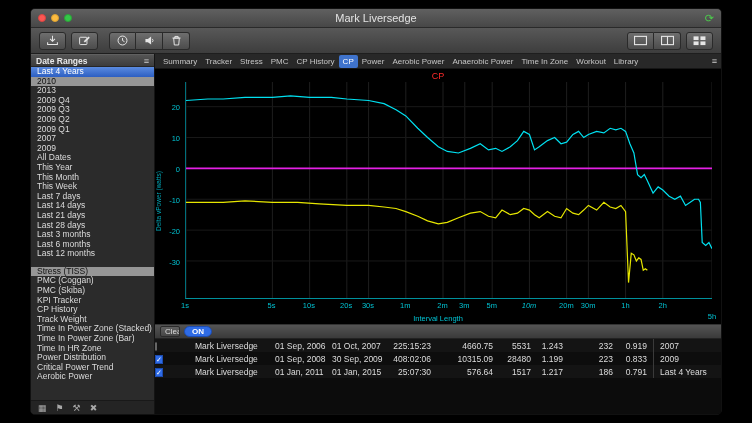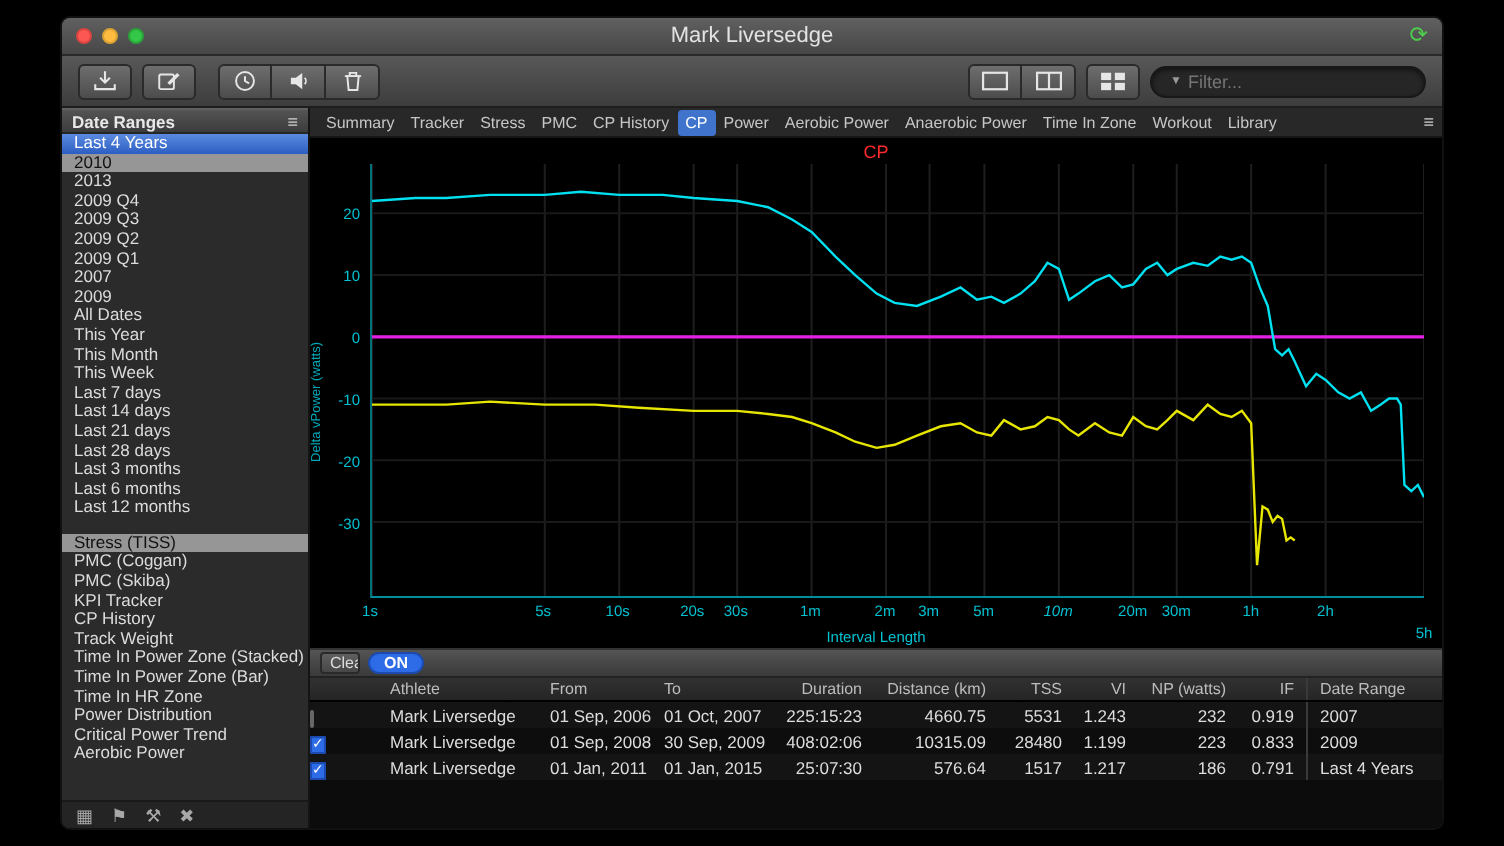--- a/index.html
+++ b/index.html
@@ -180,27 +180,20 @@
             </svg>
         </span>
       </span>
       <span class="tbtn">
         <svg class="ic" width="15" height="11" viewBox="0 0 16 12">
             <rect x="1.5" y="1.5" width="5.5" height="4" fill="#e6e6e6"></rect>
             <rect x="9" y="1.5" width="5.5" height="4" fill="#e6e6e6"></rect>
             <rect x="1.5" y="7" width="5.5" height="4" fill="#e6e6e6"></rect>
             <rect x="9" y="7" width="5.5" height="4" fill="#e6e6e6"></rect>
           </svg>
-      </span>
-      <span class="filter">
-        <svg class="ic" width="9" height="9" viewBox="0 0 12 12">
-            <path d="M1 1h10L7.5 6v4.5l-3-1.5V6L1 1z" fill="#9a9a9a"></path>
-          </svg>
-        <span class="caret">▼</span>
-        <input placeholder="Filter..." style="">
       </span>
     </span>
   </div>
 
   <div class="content">
 
     <div class="sidebar">
       <div class="sec-h">
         <span>Date Ranges</span>
         <span class="ham">≡</span>
@@ -326,34 +319,20 @@
             <span style="left: 100%; margin-top: 11px;">5h</span>
           </div>
         <div class="xlab">Interval Length</div>
       </div>
 
       <div class="compare">
         <div class="cmp-h">
           <span class="pill clear">Clear</span>
           <span class="pill on">ON</span>
         </div>
-        <div class="trow head" id="thead">
-            <span class="cell"></span>
-            <span class="cell"></span>
-            <span class="cell l">Athlete</span>
-            <span class="cell l">From</span>
-            <span class="cell l">To</span>
-            <span class="cell r">Duration</span>
-            <span class="cell r">Distance (km)</span>
-            <span class="cell r">TSS</span>
-            <span class="cell r">VI</span>
-            <span class="cell r">NP (watts)</span>
-            <span class="cell r">IF</span>
-            <span class="cell l range">Date Range</span>
-          </div>
         <div class="rows" id="rows">
             <div class="trow">
               <span class="cell"><span class="cb"></span></span>
               <span class="cell"><span class="sw" style="background: rgb(229, 32, 229);"></span></span>
               <span class="cell l">Mark Liversedge</span>
               <span class="cell l">01 Sep, 2006</span>
               <span class="cell l">01 Oct, 2007</span>
               <span class="cell r">225:15:23</span>
               <span class="cell r">4660.75</span>
               <span class="cell r">5531</span>

